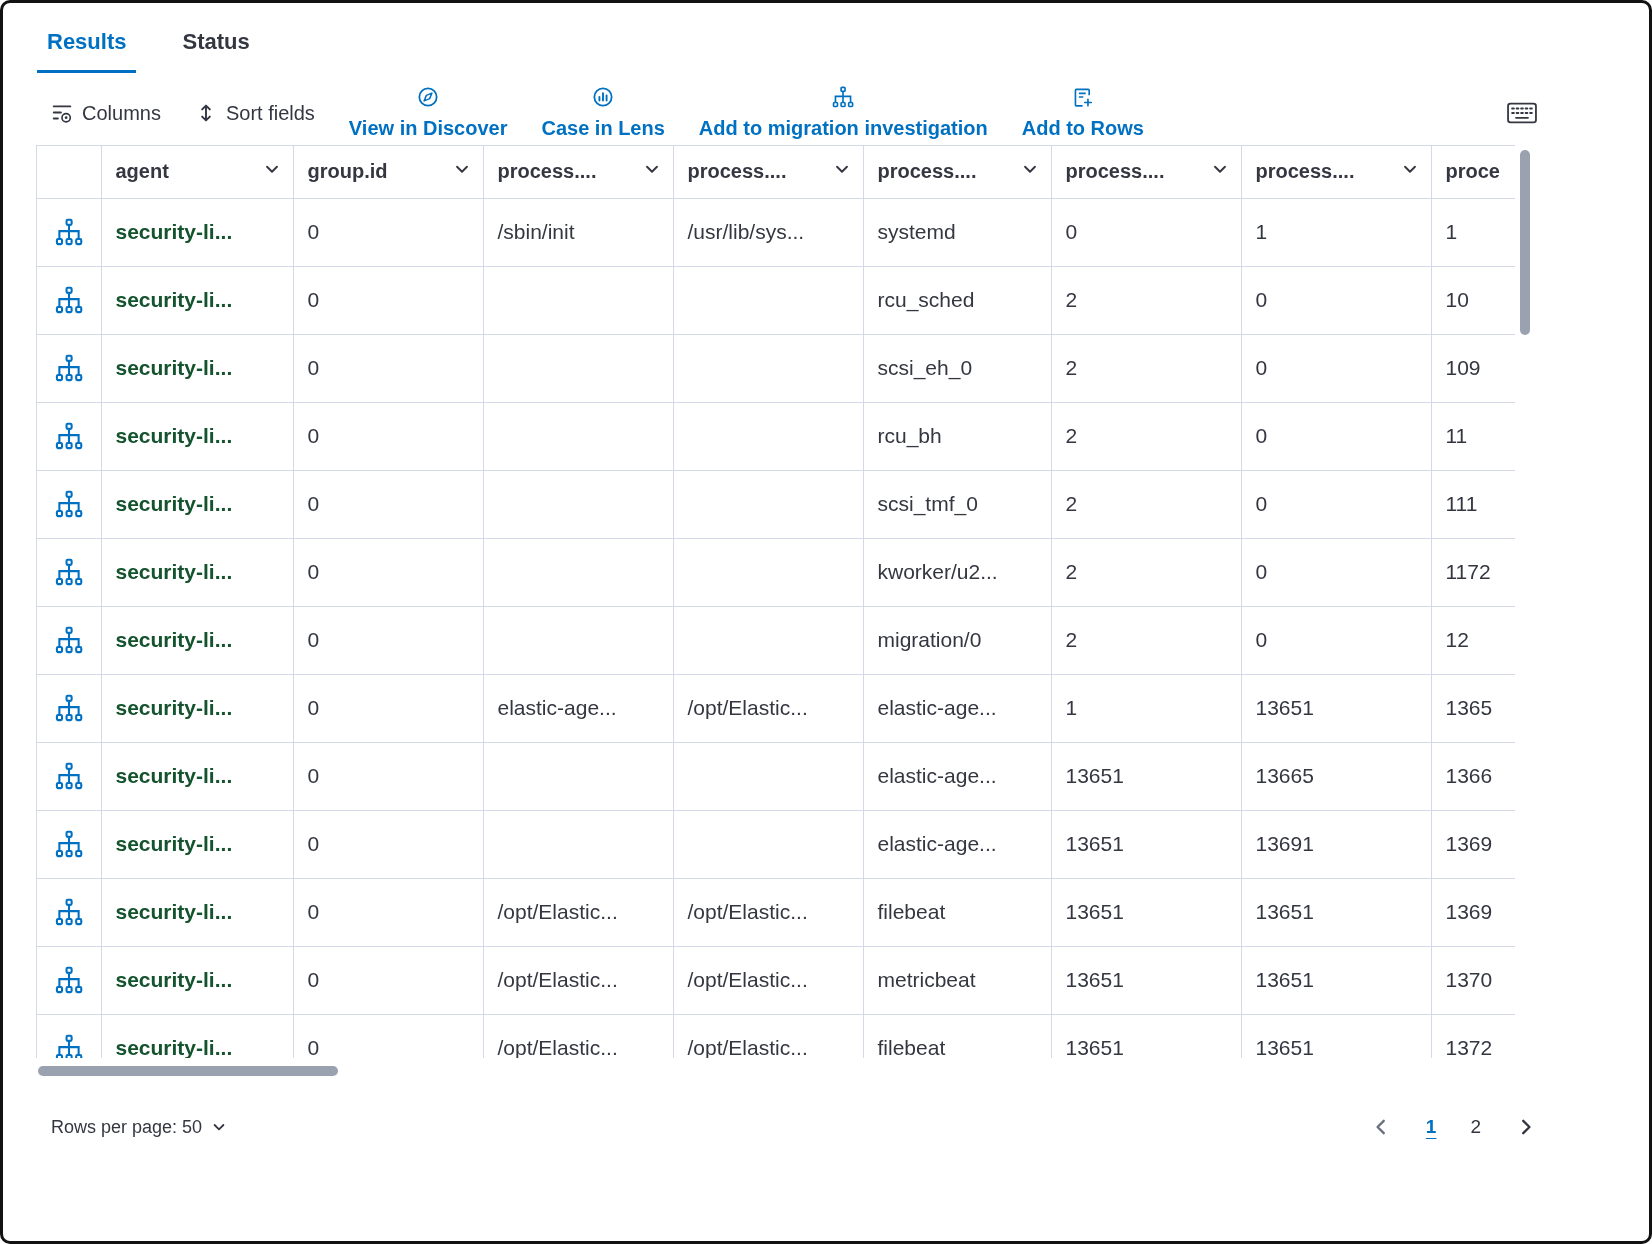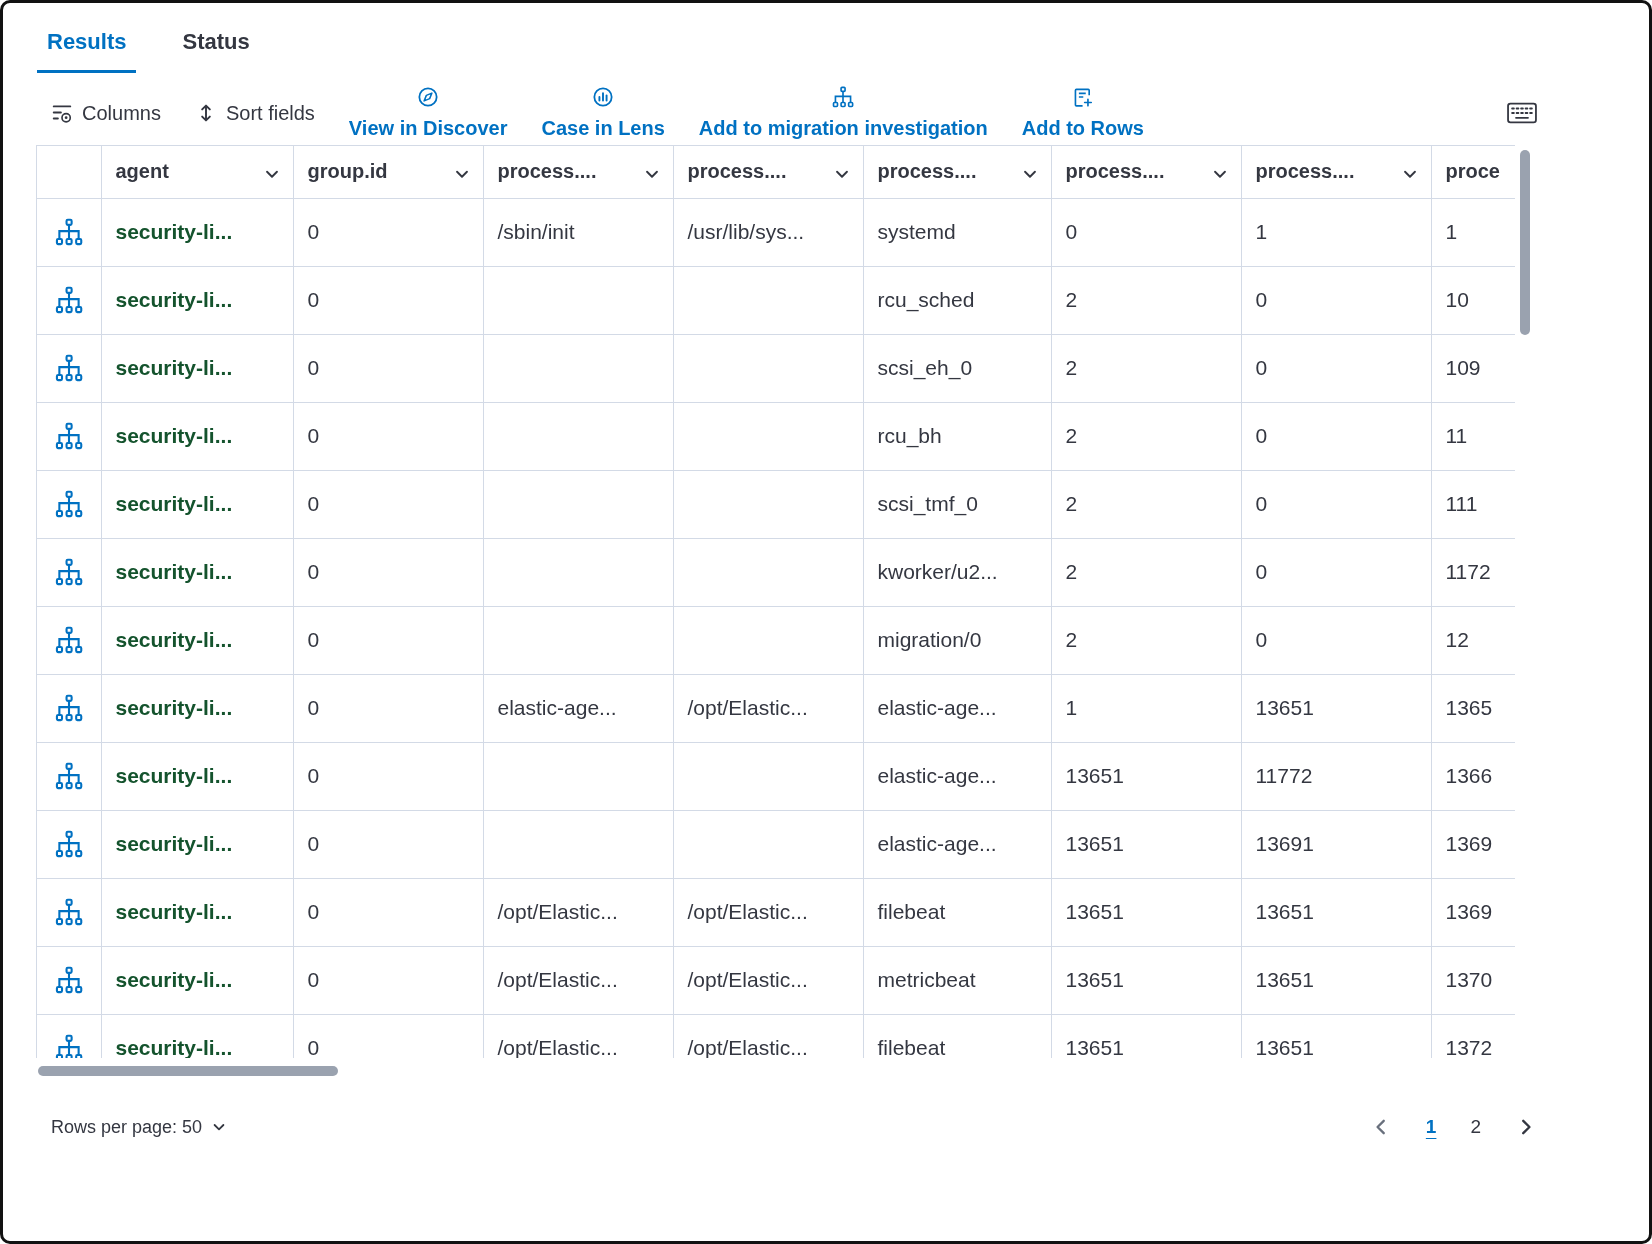--- a/index.html
+++ b/index.html
@@ -20,21 +20,21 @@
   .kbd-btn { margin-left:auto; color:#343741; }
   .kbd-btn svg { width:30px; height:22px; display:block; }
 
   
   .grid-area { margin:10px 0 0 33px; width:1499px; }
   .grid-flex { display:flex; }
   .grid-viewport { width:1479px; height:913px; overflow:hidden; border-top:1px solid #d3dae6; border-left:1px solid #d3dae6; background:#fff; }
   table { border-collapse:collapse; table-layout:fixed; width:1584px; }
   th, td { border-right:1px solid #d3dae6; border-bottom:1px solid #d3dae6; }
   thead th { height:52px; font-size:20px; font-weight:700; color:#343741; text-align:left; padding:0 12px 0 14px; background:#fff; cursor:pointer; }
-  .th-inner { display:flex; align-items:flex-end; justify-content:space-between; gap:6px; }
+  .th-inner { display:flex; align-items:flex-start; justify-content:space-between; gap:6px; }
   .hlabel { white-space:nowrap; overflow:hidden; }
   .chev { display:flex; flex:none; color:#343741; }
   .chev svg { width:18px; height:18px; display:block; }
   td.cell { height:68px; font-size:21px; color:#343741; padding:0 14px; white-space:nowrap; overflow:hidden; vertical-align:middle; background:#fff; }
   td.icon-cell { padding:0; text-align:center; color:#0071c2; cursor:pointer; }
   .analyzer-icon { display:inline-block; vertical-align:middle; }
   .analyzer-icon svg { width:28px; height:28px; display:block; }
   .agent-link { color:#14532d; font-weight:600; cursor:pointer; }
 
   
@@ -403,21 +403,21 @@
                         <rect x="12.1" y="12" width="2.9" height="2.9" rx="0.7"></rect>
                         <path d="M8 3.9v3.6M8 7.5v4.5M2.5 12V7.5h11V12"></path>
                       </g>
                     </svg></span></td>
                 <td class="cell"><span class="agent-link">security-li...</span></td>
                 <td class="cell">0</td>
                 <td class="cell"></td>
                 <td class="cell"></td>
                 <td class="cell">elastic-age...</td>
                 <td class="cell">13651</td>
-                <td class="cell">11772</td>
+                <td class="cell">13665</td>
                 <td class="cell">1366</td>
               </tr>
               <tr>
                 <td class="cell icon-cell"><span class="analyzer-icon"><svg viewBox="0 0 16 16">
                       <g fill="none" stroke="currentColor" stroke-width="1.2">
                         <rect x="6.6" y="1" width="2.9" height="2.9" rx="0.7"></rect>
                         <rect x="1.1" y="12" width="2.9" height="2.9" rx="0.7"></rect>
                         <rect x="6.6" y="12" width="2.9" height="2.9" rx="0.7"></rect>
                         <rect x="12.1" y="12" width="2.9" height="2.9" rx="0.7"></rect>
                         <path d="M8 3.9v3.6M8 7.5v4.5M2.5 12V7.5h11V12"></path>

